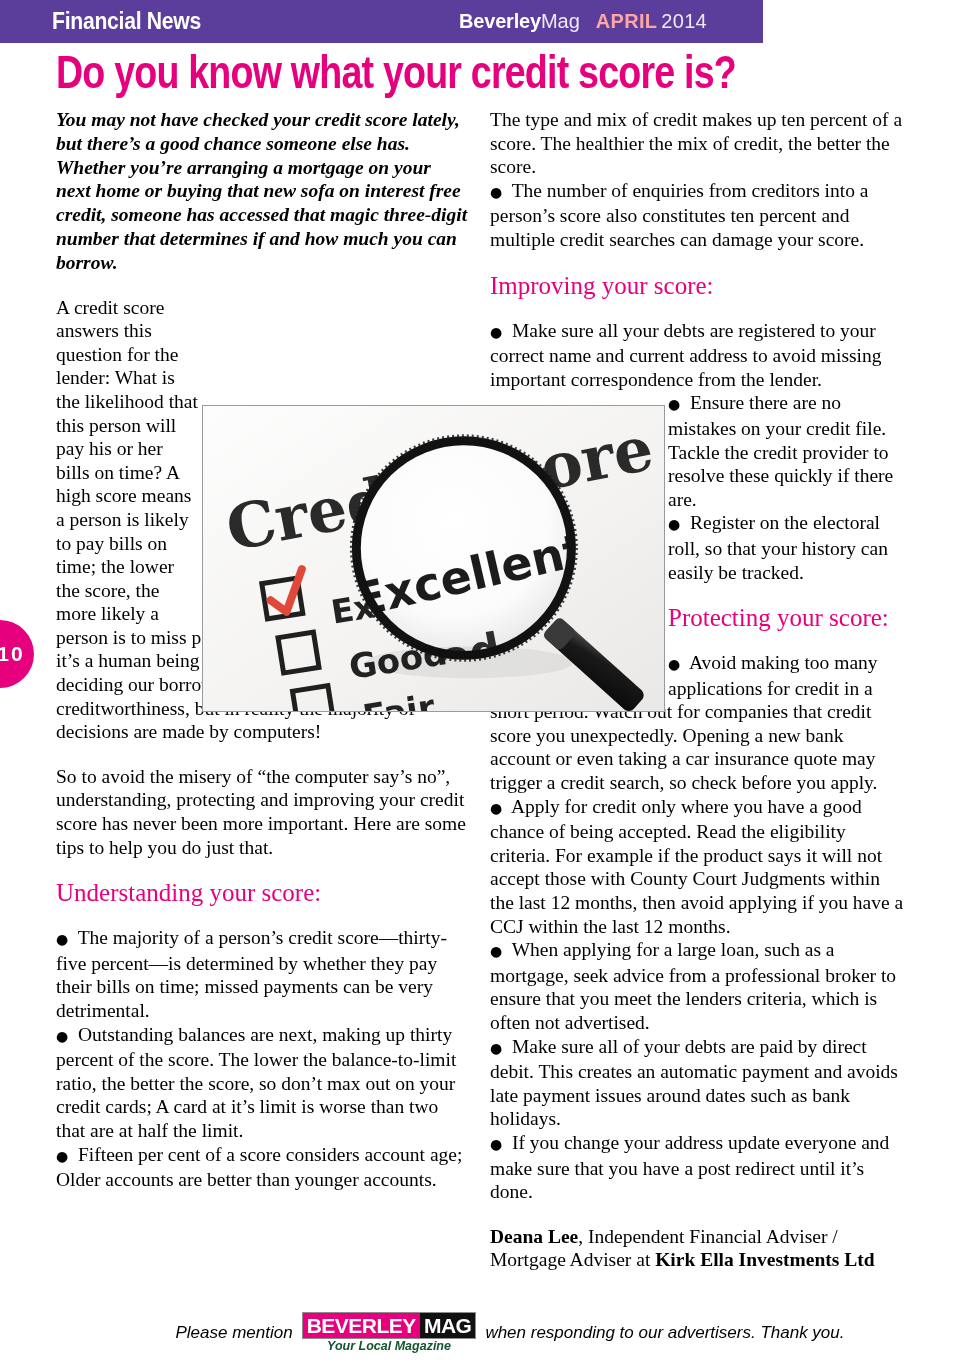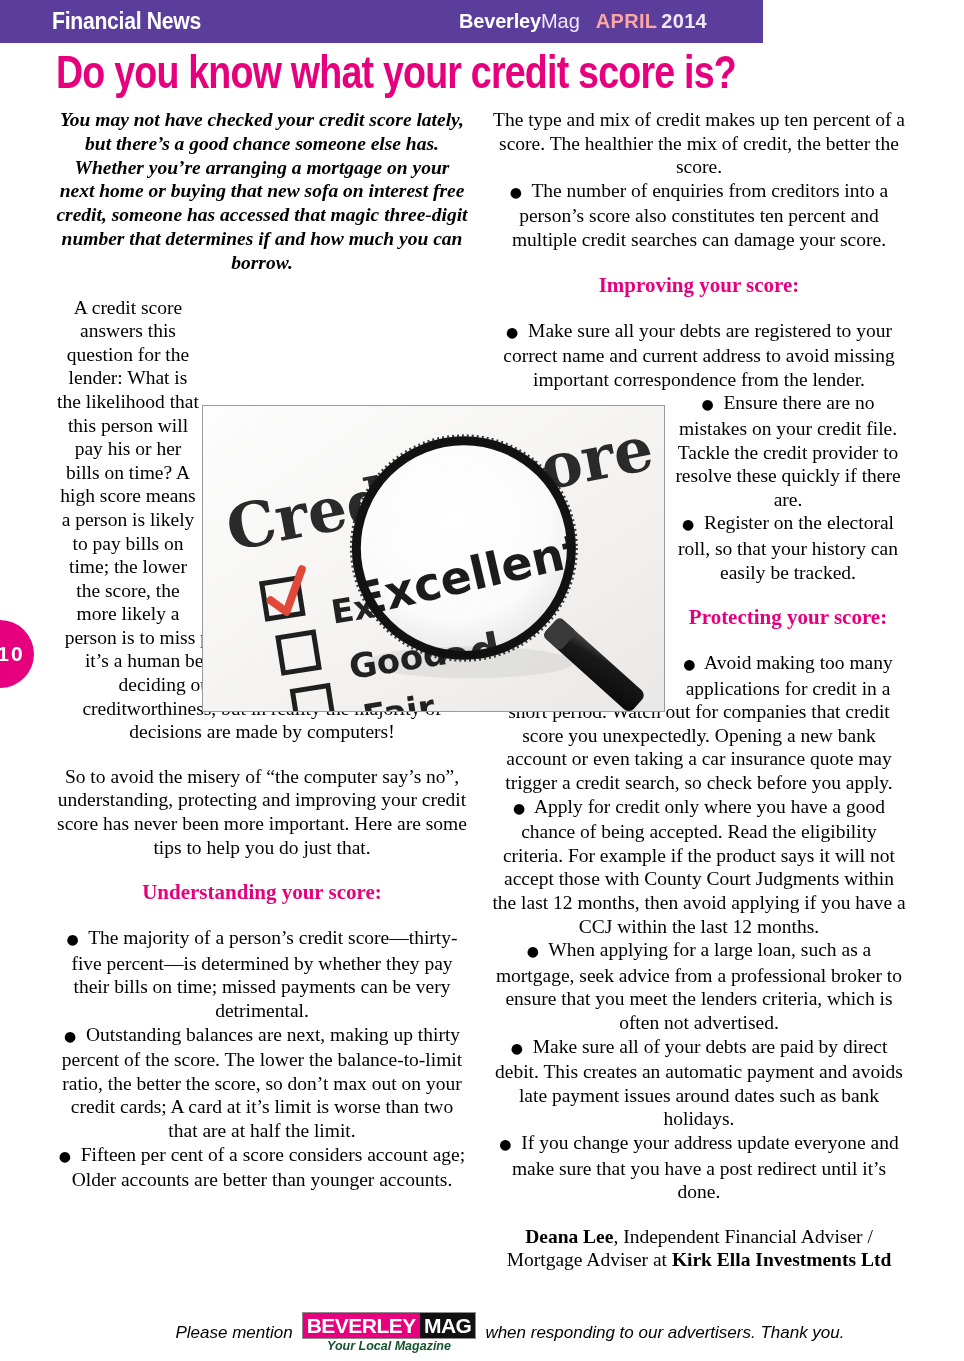--- a/index.html
+++ b/index.html
@@ -60,21 +60,21 @@
   .masthead .issue-bold {
     color: #fca5a5;
     font-family: "Liberation Sans", sans-serif;
     font-weight: bold;
     font-size: 20px;
     letter-spacing: 0.3px;
   }
   .masthead .issue-light {
     color: #efe9f6;
     font-family: "Liberation Sans", sans-serif;
-    font-weight: bold;
+    font-weight: normal;
     font-size: 20px;
     letter-spacing: 0.3px;
   }
   .masthead-group { display: inline-flex; align-items: baseline; }
 
   
   .headline {
     position: absolute;
     left: 56px; top: 48px;
     width: 850px;
@@ -108,37 +108,37 @@
     letter-spacing: 2px;
     padding-left: 22px;
   }
 
   
   .col {
     position: absolute;
     top: 108px;
     font-size: 19.5px;
     line-height: 23.6px;
-    text-align: center;
+    text-align: left;
   }
   .col-left  { left: 56px;  width: 412px; }
   .col-right { left: 490px; width: 418px; }
 
   .col p { margin: 0 0 0 0; }
   .para-gap { height: 21px; }
   .standfirst {
     font-weight: bold;
     font-style: italic;
     font-size: 19.5px;
     line-height: 23.8px;
   }
   .subhead {
     color: #e6007e;
-    font-weight: bold;
-    font-size: 21px;
+    font-weight: normal;
+    font-size: 25px;
     line-height: 25px;
   }
   .byline strong { font-weight: bold; }
 
   
   .photo-shim {
     float: right;
     width: 268px;
     height: 312px;
     shape-outside: inset(0);

